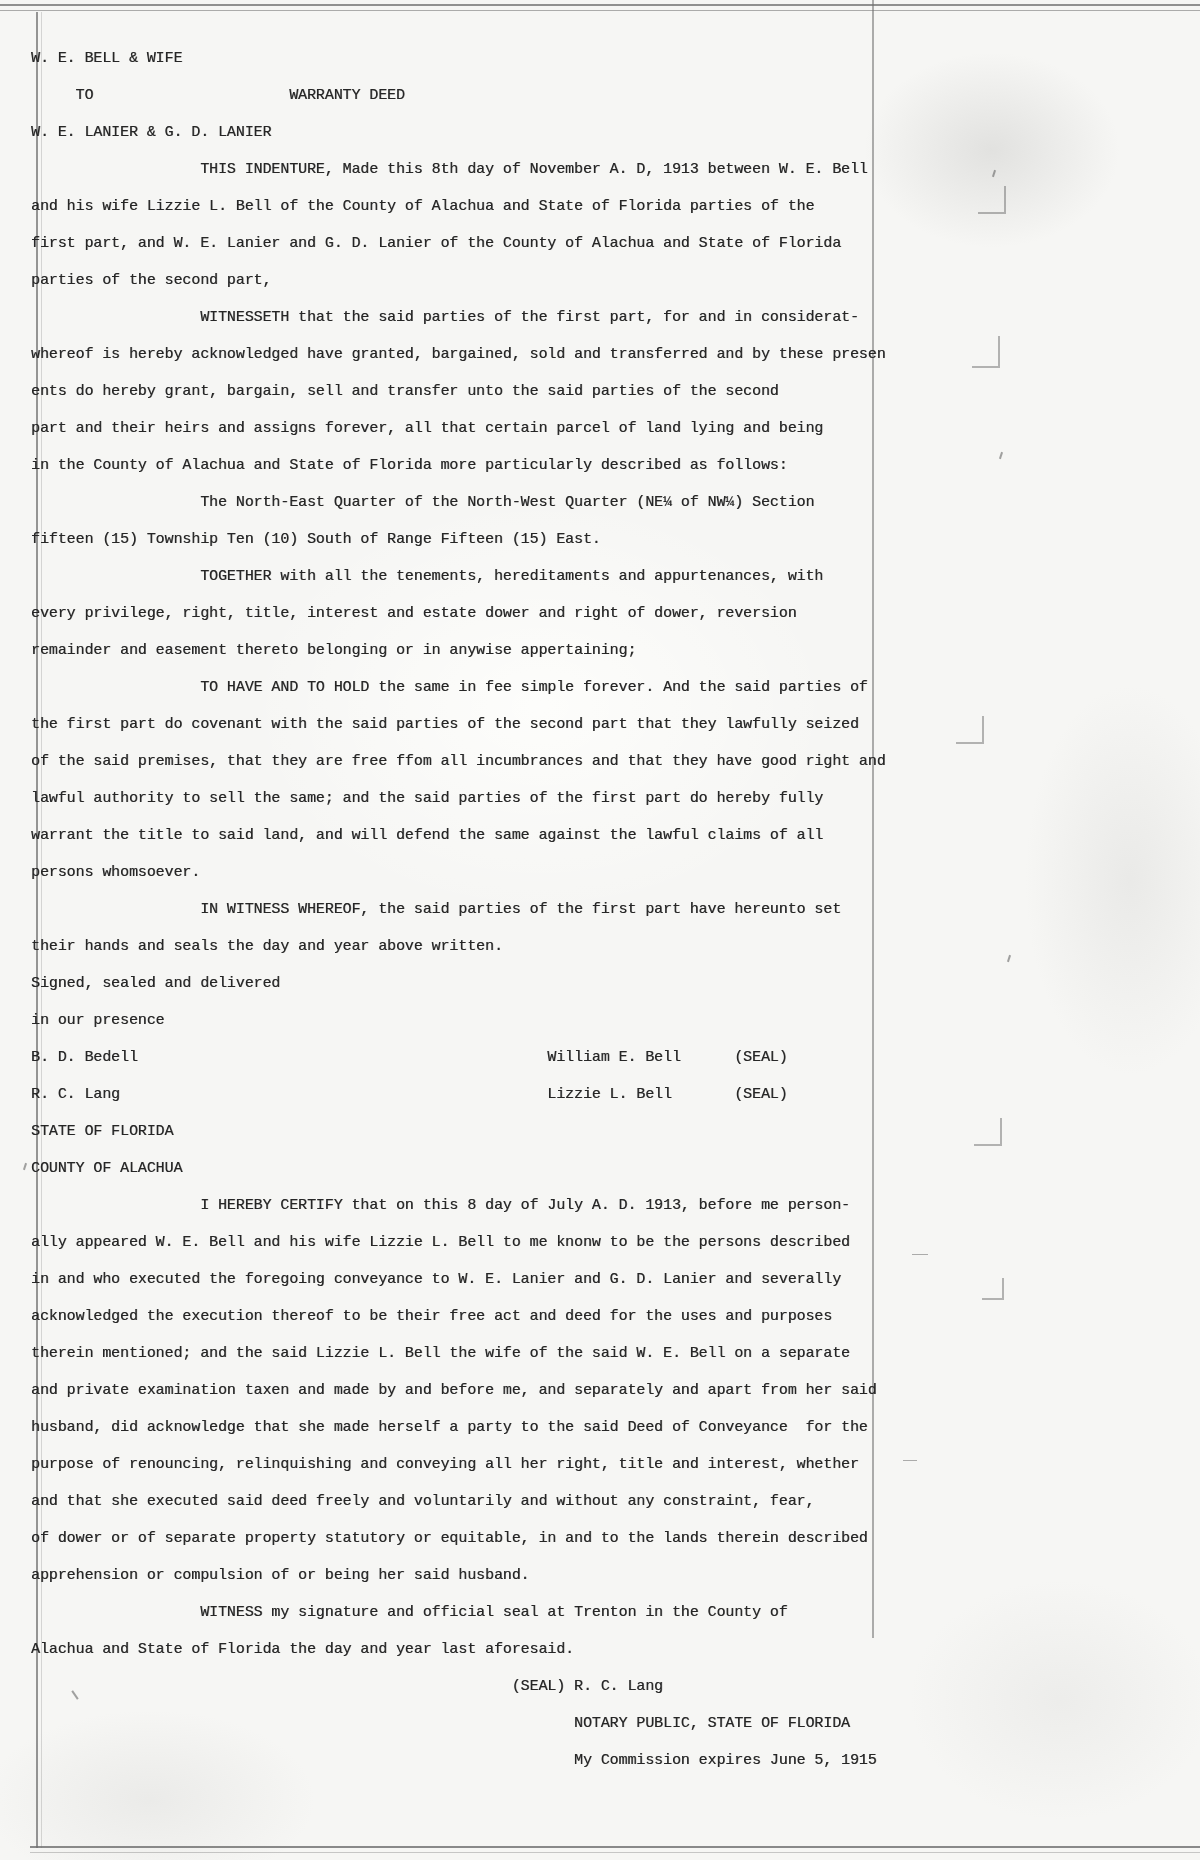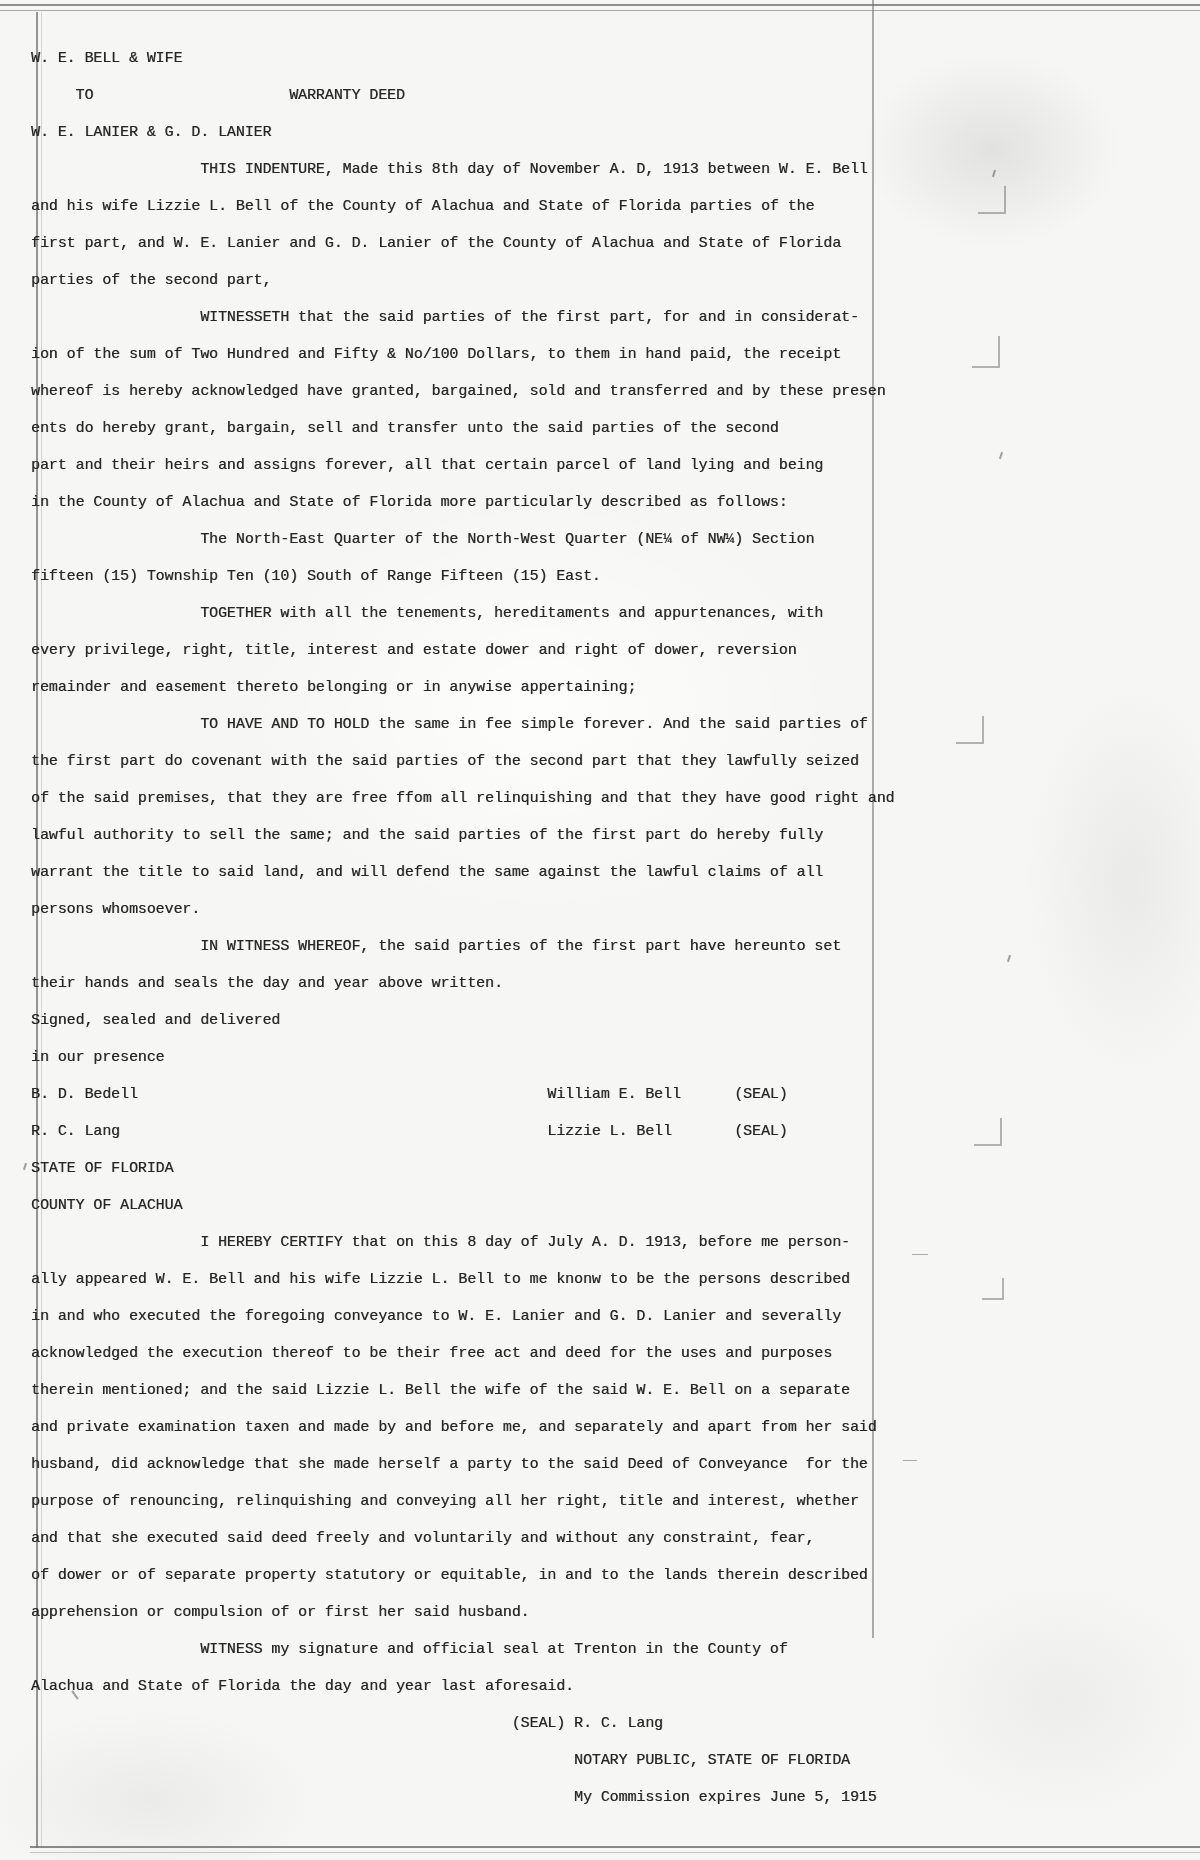--- a/index.html
+++ b/index.html
@@ -91,39 +91,38 @@
         <div class="line">W. E. LANIER &amp; G. D. LANIER</div>
       </div>
       <div>
         <div class="line">                   THIS INDENTURE, Made this 8th day of November A. D, 1913 between W. E. Bell</div>
         <div class="line">and his wife Lizzie L. Bell of the County of Alachua and State of Florida parties of the</div>
         <div class="line">first part, and W. E. Lanier and G. D. Lanier of the County of Alachua and State of Florida</div>
         <div class="line">parties of the second part,</div>
       </div>
       <div>
         <div class="line">                   WITNESSETH that the said parties of the first part, for and in considerat-</div>
-        <div class="line">ion of the sum of Two Hundred and Fifty &amp; No/100 Dollars, to them in hand paid, the receipt</div>
         <div class="line">whereof is hereby acknowledged have granted, bargained, sold and transferred and by these presen</div>
         <div class="line">ents do hereby grant, bargain, sell and transfer unto the said parties of the second</div>
         <div class="line">part and their heirs and assigns forever, all that certain parcel of land lying and being</div>
         <div class="line">in the County of Alachua and State of Florida more particularly described as follows:</div>
       </div>
       <div>
         <div class="line">                   The North-East Quarter of the North-West Quarter (NE¼ of NW¼) Section</div>
         <div class="line">fifteen (15) Township Ten (10) South of Range Fifteen (15) East.</div>
       </div>
       <div>
         <div class="line">                   TOGETHER with all the tenements, hereditaments and appurtenances, with</div>
         <div class="line">every privilege, right, title, interest and estate dower and right of dower, reversion</div>
         <div class="line">remainder and easement thereto belonging or in anywise appertaining;</div>
       </div>
       <div>
         <div class="line">                   TO HAVE AND TO HOLD the same in fee simple forever. And the said parties of</div>
         <div class="line">the first part do covenant with the said parties of the second part that they lawfully seized</div>
-        <div class="line">of the said premises, that they are free ffom all relinquishing and that they have good right and</div>
+        <div class="line">of the said premises, that they are free ffom all incumbrances and that they have good right and</div>
         <div class="line">lawful authority to sell the same; and the said parties of the first part do hereby fully</div>
         <div class="line">warrant the title to said land, and will defend the same against the lawful claims of all</div>
         <div class="line">persons whomsoever.</div>
       </div>
       <div>
         <div class="line">                   IN WITNESS WHEREOF, the said parties of the first part have hereunto set</div>
         <div class="line">their hands and seals the day and year above written.</div>
       </div>
       <div>
         <div class="line">Signed, sealed and delivered</div>
@@ -139,21 +138,21 @@
         <div class="line">                   I HEREBY CERTIFY that on this 8 day of July A. D. 1913, before me person-</div>
         <div class="line">ally appeared W. E. Bell and his wife Lizzie L. Bell to me knonw to be the persons described</div>
         <div class="line">in and who executed the foregoing conveyance to W. E. Lanier and G. D. Lanier and severally</div>
         <div class="line">acknowledged the execution thereof to be their free act and deed for the uses and purposes</div>
         <div class="line">therein mentioned; and the said Lizzie L. Bell the wife of the said W. E. Bell on a separate</div>
         <div class="line">and private examination taxen and made by and before me, and separately and apart from her said</div>
         <div class="line">husband, did acknowledge that she made herself a party to the said Deed of Conveyance  for the</div>
         <div class="line">purpose of renouncing, relinquishing and conveying all her right, title and interest, whether</div>
         <div class="line">and that she executed said deed freely and voluntarily and without any constraint, fear,</div>
         <div class="line">of dower or of separate property statutory or equitable, in and to the lands therein described</div>
-        <div class="line">apprehension or compulsion of or first her said husband.</div>
+        <div class="line">apprehension or compulsion of or being her said husband.</div>
       </div>
       <div>
         <div class="line">                   WITNESS my signature and official seal at Trenton in the County of</div>
         <div class="line">Alachua and State of Florida the day and year last aforesaid.</div>
       </div>
       <div>
         <div class="line">                                                      (SEAL) R. C. Lang</div>
         <div class="line">                                                             NOTARY PUBLIC, STATE OF FLORIDA</div>
         <div class="line">                                                             My Commission expires June 5, 1915</div>
       </div>

